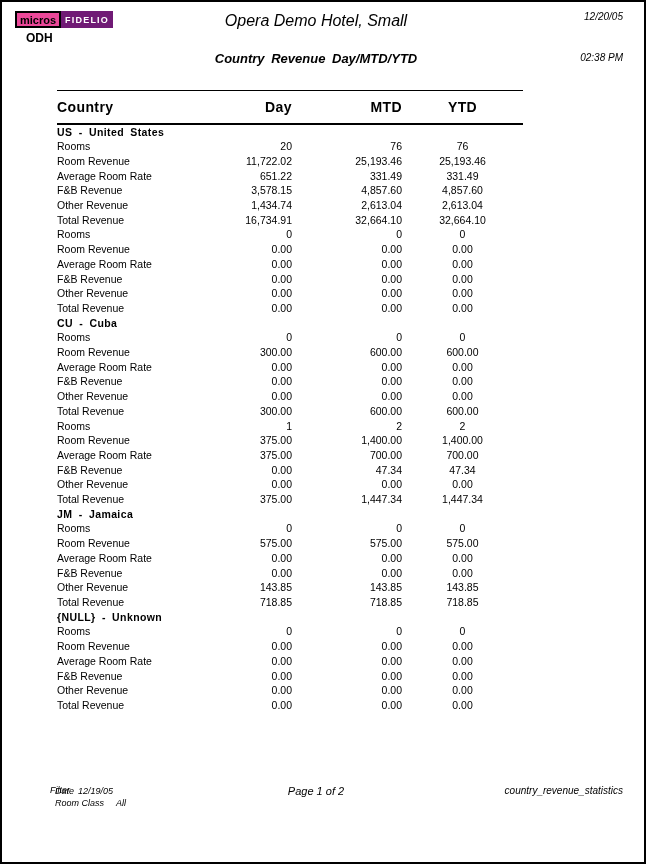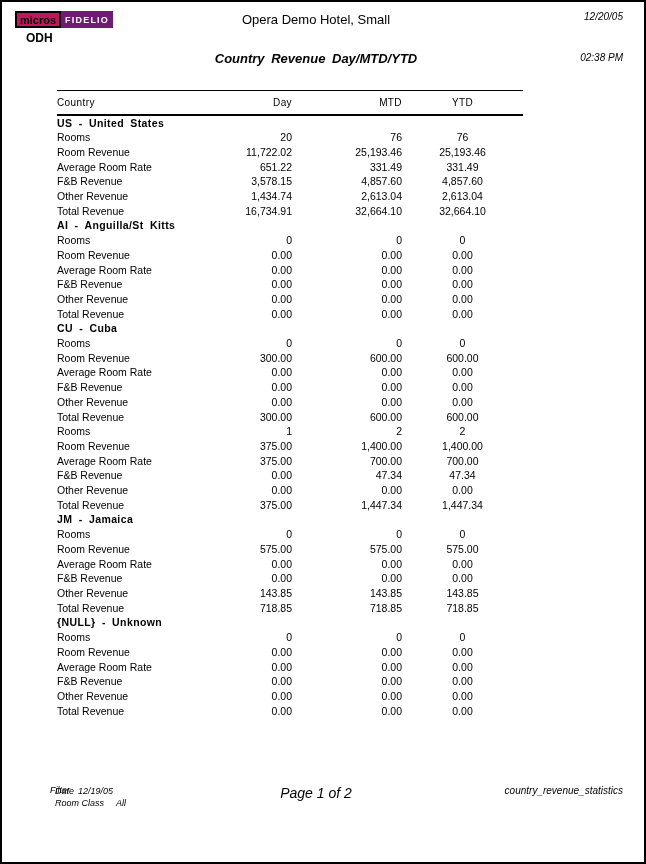--- a/index.html
+++ b/index.html
@@ -21,21 +21,21 @@
     left: 13px;
     top: 9px;
     display: inline-flex;
     align-items: stretch;
     height: 17px;
   }
   .logo-micros {
     display: inline-flex;
     align-items: center;
     border: 2px solid #000;
-    background: #be185d;
+    background: #ec4899;
     color: #000;
     font-weight: bold;
     font-size: 11px;
     padding: 0 3px;
   }
   .logo-fidelio {
     display: inline-flex;
     align-items: center;
     background: #701a75;
     color: #fff;
@@ -50,21 +50,22 @@
     top: 29px;
     font-weight: bold;
     font-size: 12px;
   }
   .hotel-name {
     position: absolute;
     left: 0;
     right: 14px;
     top: 10px;
     text-align: center;
-    font-size: 13px;
+    font-style: italic;
+    font-size: 16px;
   }
   .report-title {
     position: absolute;
     left: 0;
     right: 14px;
     top: 49px;
     text-align: center;
     font-style: italic;
     font-weight: bold;
     font-size: 13px;
@@ -86,23 +87,23 @@
     top: 88px;
     width: 466px;
     border-collapse: collapse;
     table-layout: fixed;
   }
   .report-table thead tr {
     border-top: 1px solid #000;
     border-bottom: 2px solid #000;
   }
   .report-table th {
-    font-size: 10px;
-    font-weight: normal;
-    height: 24px;
+    font-size: 14px;
+    font-weight: bold;
+    height: 33px;
     vertical-align: middle;
     letter-spacing: 0.4px;
     padding: 0;
   }
   .report-table td {
     font-size: 10.5px;
     height: 14.7px;
     line-height: 14.7px;
     vertical-align: middle;
     padding: 0;
@@ -144,21 +145,21 @@
   }
   .footer-filter-rows .val-date { margin-left: 4px; }
   .footer-filter-rows .val-roomclass { margin-left: 12px; }
   .footer-page {
     position: absolute;
     left: 0;
     right: 14px;
     top: 783px;
     text-align: center;
     font-style: italic;
-    font-size: 14px;
+    font-size: 11px;
   }
   .footer-report-name {
     position: absolute;
     right: 21px;
     top: 783px;
     font-style: italic;
     font-size: 10px;
   }
 </style>
 </head>
@@ -225,23 +226,20 @@
           <td class="cell-mtd">2,613.04</td>
           <td class="cell-ytd">2,613.04</td>
         </tr>
         <tr>
           <td class="cell-label">Total Revenue</td>
           <td class="cell-day">16,734.91</td>
           <td class="cell-mtd">32,664.10</td>
           <td class="cell-ytd">32,664.10</td>
         </tr>
         <tr>
-          <td colspan="4" class="cell-section">AI - Anguilla/St Kitts</td>
-        </tr>
-        <tr>
           <td class="cell-label">Rooms</td>
           <td class="cell-day">0</td>
           <td class="cell-mtd">0</td>
           <td class="cell-ytd">0</td>
         </tr>
         <tr>
           <td class="cell-label">Room Revenue</td>
           <td class="cell-day">0.00</td>
           <td class="cell-mtd">0.00</td>
           <td class="cell-ytd">0.00</td>

